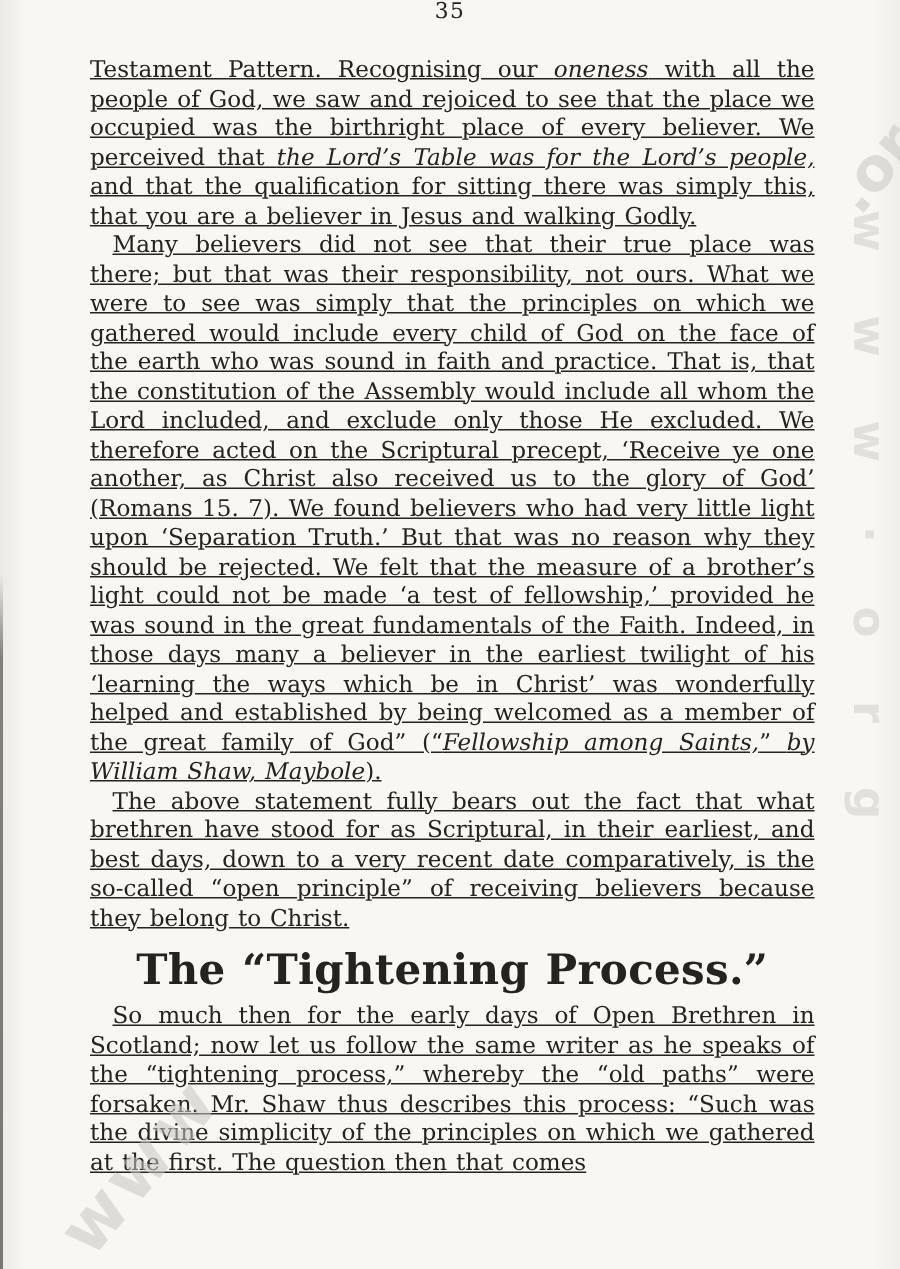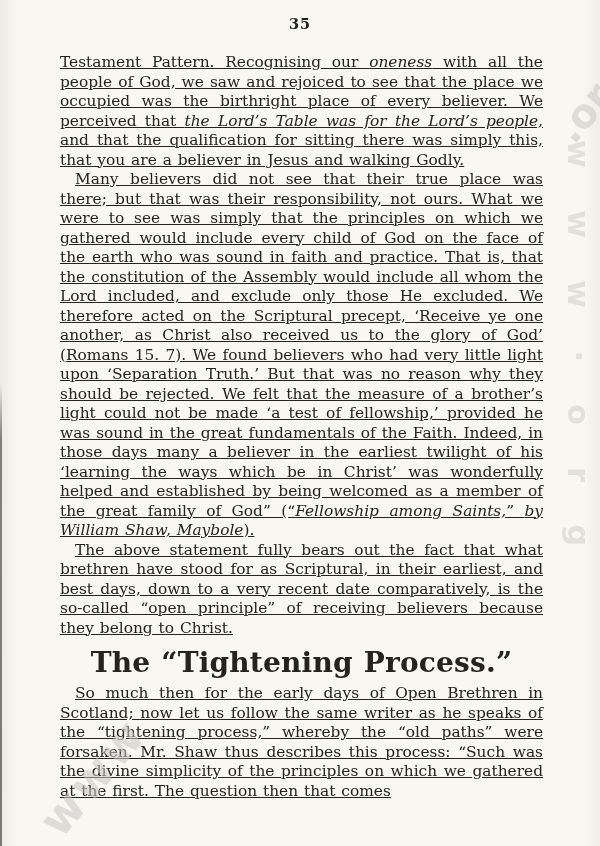--- a/index.html
+++ b/index.html
@@ -10,22 +10,22 @@
   }
   .page {
     position:relative; width:600px; height:846px; overflow:hidden;
     background:
       linear-gradient(90deg, rgba(0,0,0,0.055), rgba(0,0,0,0) 3%, rgba(0,0,0,0) 97%, rgba(0,0,0,0.04)),
       #f8f7f2;
     color:#24231f;
   }
   .pageno {
     position:relative; z-index:1;
-    text-align:center; padding-top:15px;
-    font-size:14.5px; letter-spacing:1px;font-weight:bold;
+    text-align:center; 
+    font-size:14.5px; letter-spacing:1px;
   }
   .text {
     position:relative; z-index:1;
     margin:21px 57px 0 60px;
     font-size:15.4px; line-height:19.5px;
     text-align:justify; word-spacing:1px;
   }
   p.para { margin:0;text-decoration:underline; }
   p.indent { text-indent:15px; }
   .ital { font-style:italic; }

